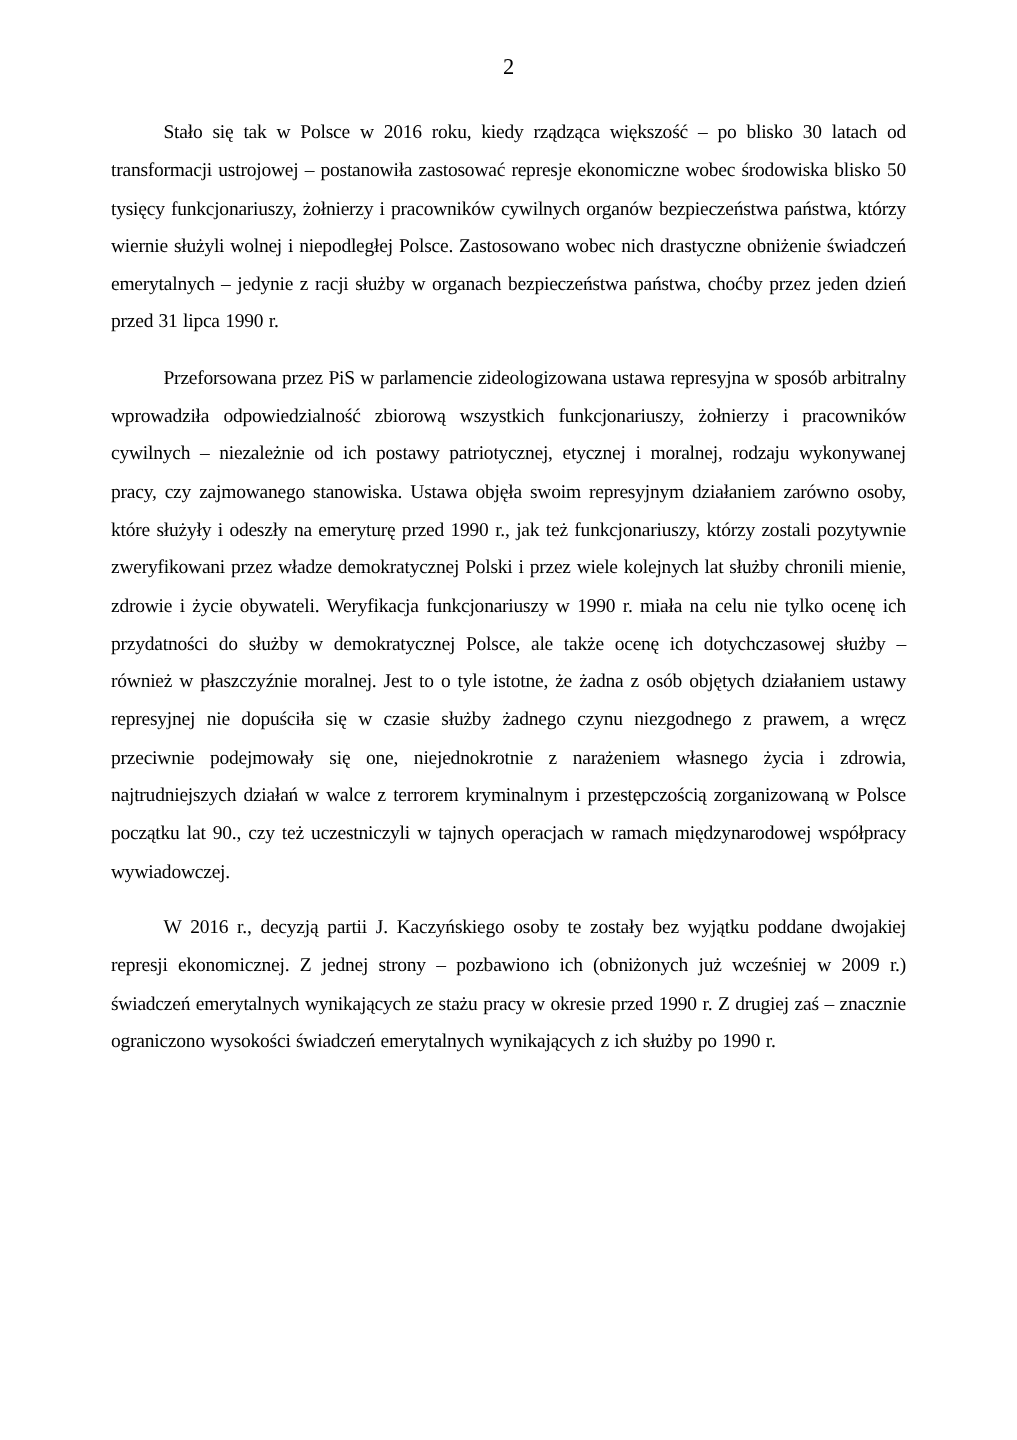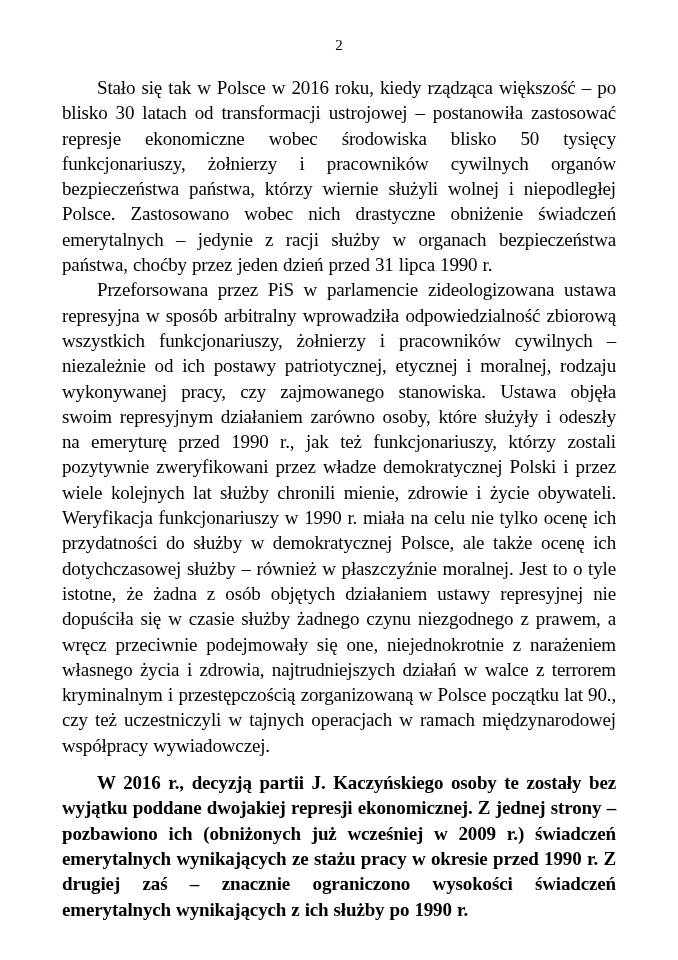--- a/index.html
+++ b/index.html
@@ -18,31 +18,30 @@
     padding: 36px 62px 0 62px;
     overflow: hidden;
   }
   .page-number {
     text-align: center;
     font-size: 15px;
     line-height: 19px;
     margin-bottom: 20px;
   }
   .body-text p {
-    margin: 0;
+    margin: 12px;
     text-align: justify;
     text-indent: 35px;
-    font-size: 19px;
+    font-size: 13px;
     letter-spacing: -0.15px;
     line-height: 25.3px;
     word-spacing: 0.5px;
   }
   .body-text p.spaced-before {
     margin-top: 12px;
-    font-weight: bold;
   }
 </style>
 </head>
 <body>
 
 <div class="page">
   <div class="page-number">2</div>
 
   <div class="body-text">
     <p>Stało się tak w Polsce w 2016 roku, kiedy rządząca większość – po blisko 30 latach od transformacji ustrojowej – postanowiła zastosować represje ekonomiczne wobec środowiska blisko 50 tysięcy funkcjonariuszy, żołnierzy i pracowników cywilnych organów bezpieczeństwa państwa, którzy wiernie służyli wolnej i niepodległej Polsce. Zastosowano wobec nich drastyczne obniżenie świadczeń emerytalnych – jedynie z racji służby w organach bezpieczeństwa państwa, choćby przez jeden dzień przed 31 lipca 1990 r.</p>

